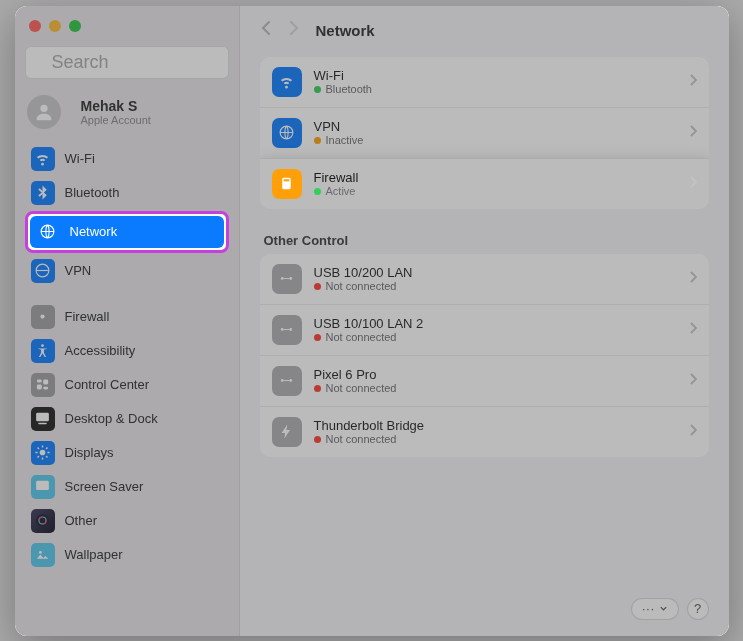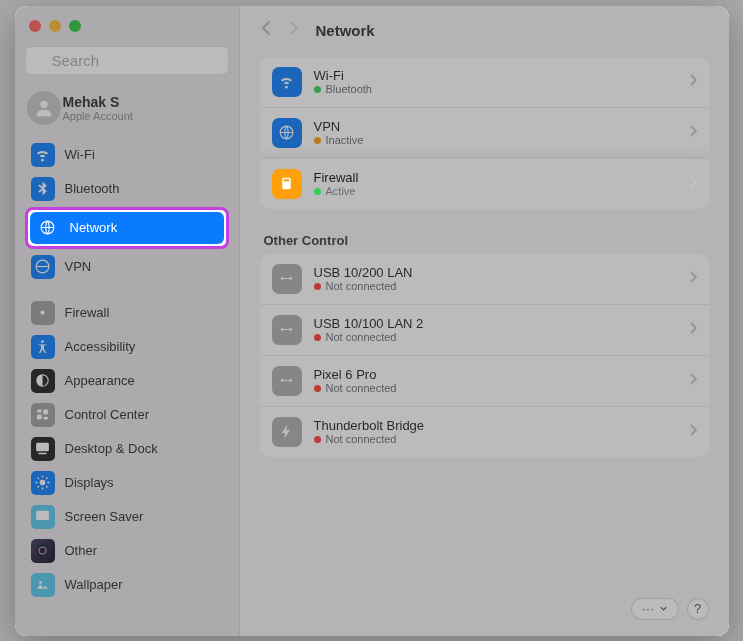--- a/index.html
+++ b/index.html
@@ -4,24 +4,24 @@
 <style>
 * { margin: 0; padding: 0; box-sizing: border-box; font-family: -apple-system, BlinkMacSystemFont, "Helvetica Neue", sans-serif; }
 body { background: #aaa; width: 743px; height: 641px; display: flex; align-items: center; justify-content: center; position: relative; }
 .window { width: 714px; height: 630px; background: #e6e5e8; border-radius: 12px; display: flex; overflow: hidden; box-shadow: 0 10px 40px rgba(0,0,0,0.3); position: relative;}
 .overlay { position: absolute; inset:0; background: rgba(60,60,60,0.35); pointer-events:none; border-radius:12px; z-index:50;}
 .sidebar { width: 225px; background: #e8e5ea; display: flex; flex-direction: column; padding: 10px 10px 0 10px; border-right: 1px solid rgba(0,0,0,0.08);}
 .traffic { display:flex; gap:8px; padding:4px 4px 14px 4px;}
 .dot { width:12px;height:12px;border-radius:50%;}
 .red{background:#ff5f57;} .yellow{background:#febc2e;} .green{background:#28c840;}
 .search { position:relative; margin-bottom:12px;}
-.search input { width:100%; padding:5px 8px 5px 26px; border-radius:6px; border:1px solid rgba(0,0,0,0.12); background:#fff; font-size:15px; color:#333;}
+.search input { width:100%; padding:5px 8px 5px 26px; border-radius:6px; border:1px solid rgba(0,0,0,0.12); background:#fff; font-size:18px; color:#333;}
 .search input::placeholder{color:#aaa;}
 .search .sicon{position:absolute; left:7px; top:5px; color:#999; font-size:12px;}
-.account{display:flex; align-items:center; gap:2px; padding:4px 4px 14px 2px;}
+.account{display:flex; align-items:center; gap:20px; padding:4px 4px 14px 2px;}
 .avatar{width:34px;height:34px;border-radius:50%;background:#c7c5ca;display:flex;align-items:center;justify-content:center;}
 .avatar svg{width:22px;height:22px;fill:#fff;}
 .account .name{font-size:14px;font-weight:600;color:#2b2b2b;}
 .account .sub{font-size:11px;color:#888;}
 .side-list{display:flex;flex-direction:column;gap:2px; padding-bottom:10px;}
 .side-item{display:flex;align-items:center;gap:10px;padding:4px 6px;border-radius:6px;cursor:pointer;}
 .side-item .icon{width:24px;height:24px;border-radius:5px;display:flex;align-items:center;justify-content:center;flex-shrink:0;}
 .side-item .label{font-size:13px;color:#2b2b2b; white-space:nowrap;}
 .side-item.selected{background:#0a7bff;}
 .side-item.selected .label{color:#fff;}
@@ -135,29 +135,20 @@
         <div class="side-item">
           <div class="icon" style="background: rgb(10, 123, 255);">
             <svg viewBox="0 0 24 24" fill="#fff">
               <circle cx="12" cy="5" r="2"></circle>
               <path d="M5 9h14l-5 2v4l3 6h-2l-3-5-3 5H7l3-6v-4z"></path>
             </svg>
           </div>
           <span class="label">Accessibility</span>
         </div>
         <div class="side-item">
-          <div class="icon" style="background: rgb(28, 28, 30);">
-            <svg viewBox="0 0 24 24" fill="#fff">
-              <path d="M12 4a8 8 0 100 16V4z"></path>
-              <circle cx="12" cy="12" r="8" fill="none" stroke="#fff" stroke-width="1.5"></circle>
-            </svg>
-          </div>
-          <span class="label">Appearance</span>
-        </div>
-        <div class="side-item">
           <div class="icon" style="background: rgb(158, 158, 164);">
             <svg viewBox="0 0 24 24" fill="#fff">
               <rect x="4" y="5" width="7" height="4" rx="2"></rect>
               <rect x="4" y="12" width="7" height="7" rx="2"></rect>
               <rect x="13" y="5" width="7" height="7" rx="2"></rect>
               <rect x="13" y="15" width="7" height="4" rx="2"></rect>
             </svg>
           </div>
           <span class="label">Control Center</span>
         </div>

